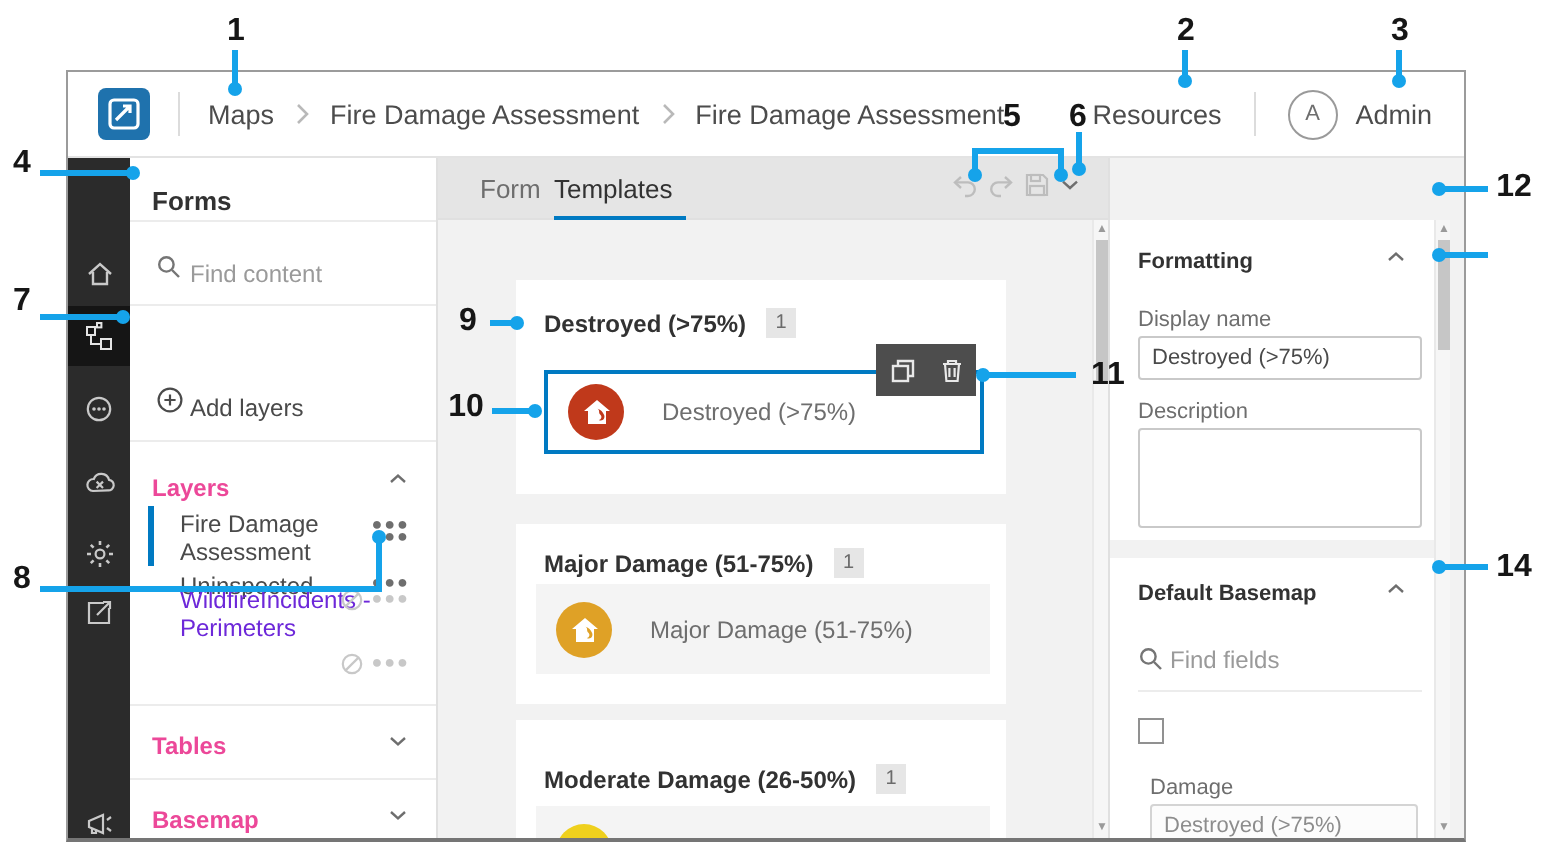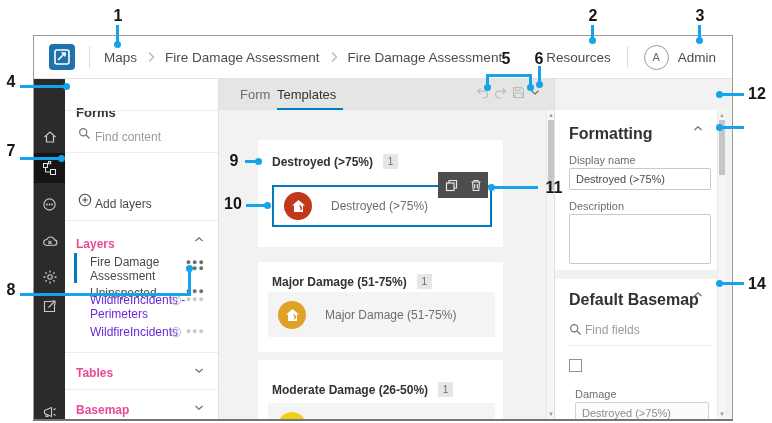--- a/index.html
+++ b/index.html
@@ -40,21 +40,21 @@
 
   
   .rail { position:absolute; left:0; top:0; width:31px; bottom:0; background:#2b2b2b; }
   .rail-btn { position:absolute; left:0; width:31px; height:30px; display:flex;
               align-items:center; justify-content:center; color:#c9c9c9; }
   .rail-btn.active { background:#151515; height:30px; color:#e4e4e4; }
 
   
   .forms { position:absolute; left:31px; top:0; width:154px; bottom:0; background:#fff;
            border-right:1px solid #e0e0e0; font-size:12px; }
-  .forms-title { position:absolute; left:11px; top:14px; font-size:13px; font-weight:bold; color:#323232;margin-top:12px; }
+  .forms-title { position:absolute; left:11px; top:14px; font-size:13px; font-weight:bold; color:#323232; }
   .hline { position:absolute; left:0; right:0; height:1px; background:#ececec; }
   .row-icon { position:absolute; left:13px; }
   .findrow-txt { position:absolute; left:30px; top:51px; color:#9a9a9a; }
   .addrow-txt { position:absolute; left:30px; top:118px; color:#4a4a4a; }
   .sec-label { position:absolute; left:11px; font-weight:bold; color:#ec4899; }
   .sec-chev { position:absolute; right:14px; color:#6e6e6e; }
   .layer { position:absolute; left:25px; width:96px; color:#4a4a4a; line-height:14px; }
   .layer.dim { color:#6d28d9; }
   .dots { position:absolute; right:13px; font-size:9px; letter-spacing:1px; color:#6e6e6e; }
   .dots.dim { color:#c8c8c8; }
@@ -86,21 +86,21 @@
   .sb { position:absolute; top:31px; bottom:0; width:8px; background:#f6f6f6; border-left:1px solid #e9e9e9; }
   .sb-thumb { position:absolute; left:1px; width:6px; background:#c6c6c6; }
   .sb-arrow { position:absolute; left:0; width:8px; font-size:6px; color:#9a9a9a; text-align:center; }
 
   
   .props { position:absolute; left:520px; top:0; width:180px; bottom:0; background:#f2f2f2;
            border-left:1px solid #e0e0e0; }
   .props-hd { position:absolute; left:0; top:0; right:0; height:31px; background:#fff; border-bottom:1px solid #e0e0e0; }
   .props-title { position:absolute; left:14px; top:8px; font-size:13px; font-weight:bold; color:#323232; }
   .pcard { position:absolute; left:0; width:170px; background:#fff; }
-  .psec-head { position:absolute; left:14px; font-size:16px; font-weight:bold; color:#323232; }
+  .psec-head { position:absolute; left:14px; font-size:11px; font-weight:bold; color:#323232; }
   .psec-chev { position:absolute; right:22px; color:#6e6e6e; }
   .plabel { position:absolute; left:14px; font-size:11px; color:#6e6e6e; }
   .pinput { position:absolute; left:14px; width:142px; height:22px; border:1px solid #c9c9c9; border-radius:2px;
             font-size:11px; color:#4a4a4a; padding:0 6px; font-family:"Liberation Sans",sans-serif; background:#fff; }
   .ptextarea { position:absolute; left:14px; width:142px; height:50px; border:1px solid #c9c9c9; border-radius:2px;
                resize:none; background:#fff; }
   .pfind { position:absolute; left:30px; font-size:12px; color:#9a9a9a; }
   .cbox { position:absolute; left:14px; width:13px; height:13px; border:1px solid #919191; background:#fff; }
   .cbox-label { position:absolute; left:34px; font-size:10.5px; color:#4a4a4a; }
   .dim-input { color:#8d8d8d; background:#fcfcfc; border-color:#d4d4d4; }
@@ -247,21 +247,20 @@
 
       <div class="layer dim" style="top:214px">WildfireIncidents - Perimeters</div>
       <span class="nosym" style="top:215px">
         <svg width="12" height="12" viewBox="0 0 12 12">
             <circle cx="6" cy="6" r="4.6" stroke="#c8c8c8" stroke-width="1.1" fill="none"></circle>
             <path d="M2.8 9.2 L9.2 2.8" stroke="#c8c8c8" stroke-width="1.1"></path>
           </svg>
       </span>
       <span class="dots dim" style="top:215px">●●●</span>
 
-      <div class="layer dim" style="top:246px">WildfireIncidents</div>
       <span class="nosym" style="top:247px">
         <svg width="12" height="12" viewBox="0 0 12 12">
             <circle cx="6" cy="6" r="4.6" stroke="#c8c8c8" stroke-width="1.1" fill="none"></circle>
             <path d="M2.8 9.2 L9.2 2.8" stroke="#c8c8c8" stroke-width="1.1"></path>
           </svg>
       </span>
       <span class="dots dim" style="top:247px">●●●</span>
 
       <div class="hline" style="top:273px"></div>
       <div class="sec-label" style="top:287px">Tables</div>

